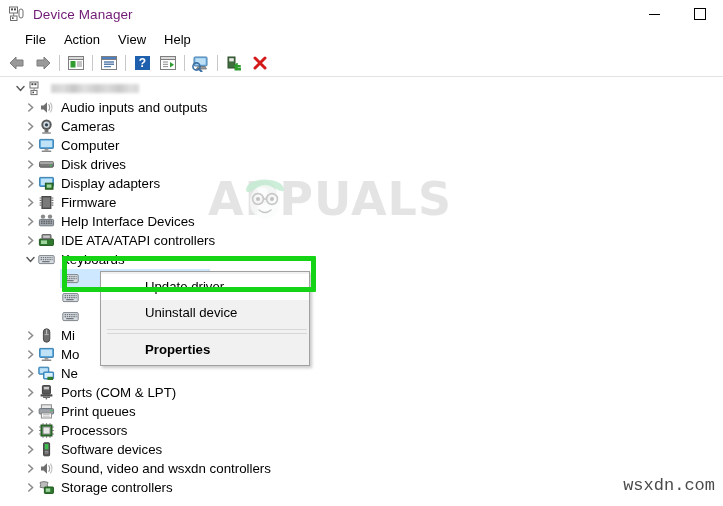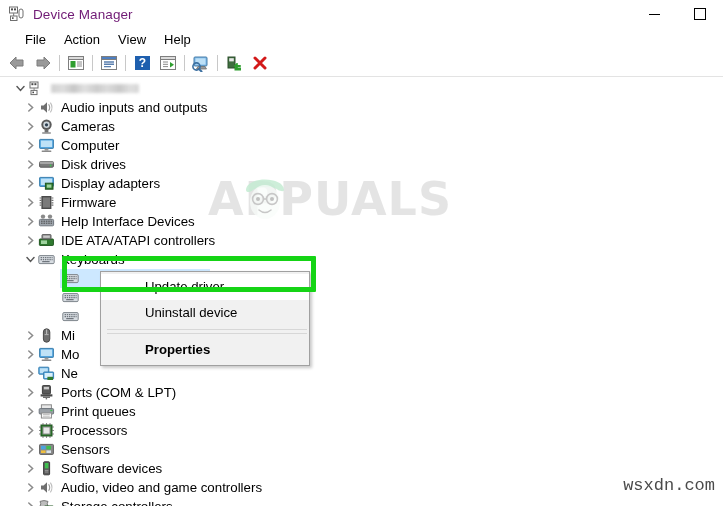--- a/index.html
+++ b/index.html
@@ -467,53 +467,38 @@
             </svg></span>
           <span class="lbl">Processors</span>
         </div>
         <div class="row lvl1">
           <span class="chev">
             <svg width="9" height="9" viewBox="0 0 9 9">
               <path d="M2.8 1 L6.6 4.5 L2.8 8" fill="none" stroke="#8a8a8a" stroke-width="1.5" stroke-linecap="round"></path>
             </svg>
           </span>
           <span class="ico"><svg width="17" height="17" viewBox="0 0 17 17">
-              <rect x="1.6" y="3.4" width="13.8" height="10" rx="0.8" fill="#8a8a8a" stroke="#5f5f5f"></rect>
-              <rect x="3" y="4.8" width="4.6" height="3.6" fill="#4aa3df"></rect>
-              <rect x="8.4" y="4.8" width="4.6" height="3.6" fill="#3fbf4f"></rect>
-              <rect x="3" y="9.4" width="4.6" height="2.6" fill="#f0c040"></rect>
-              <rect x="8.4" y="9.4" width="4.6" height="2.6" fill="#d9e3ea"></rect>
-            </svg></span>
-          <span class="lbl">Sensors</span>
-        </div>
-        <div class="row lvl1">
-          <span class="chev">
-            <svg width="9" height="9" viewBox="0 0 9 9">
-              <path d="M2.8 1 L6.6 4.5 L2.8 8" fill="none" stroke="#8a8a8a" stroke-width="1.5" stroke-linecap="round"></path>
-            </svg>
-          </span>
-          <span class="ico"><svg width="17" height="17" viewBox="0 0 17 17">
               <rect x="5.6" y="1.8" width="6" height="13" rx="0.8" fill="#5a5a5a" stroke="#3d3d3d"></rect>
               <rect x="6.8" y="3" width="3.6" height="5.4" fill="#3fbf4f"></rect>
               <path d="M6.8 10.4 h3.6 M6.8 12 h3.6" stroke="#9a9a9a" stroke-width="1"></path>
             </svg></span>
           <span class="lbl">Software devices</span>
         </div>
         <div class="row lvl1">
           <span class="chev">
             <svg width="9" height="9" viewBox="0 0 9 9">
               <path d="M2.8 1 L6.6 4.5 L2.8 8" fill="none" stroke="#8a8a8a" stroke-width="1.5" stroke-linecap="round"></path>
             </svg>
           </span>
           <span class="ico"><svg width="17" height="17" viewBox="0 0 17 17">
               <path d="M3 6.5 h2.6 L9 3.2 v10.6 L5.6 10.5 H3 Z" fill="#6f6f6f"></path>
               <path d="M10.6 5.2 q2.2 3.3 0 6.6" fill="none" stroke="#9a9a9a" stroke-width="1.1"></path>
               <path d="M12.4 3.6 q3.2 4.9 0 9.8" fill="none" stroke="#bdbdbd" stroke-width="1.1"></path>
             </svg></span>
-          <span class="lbl">Audio, video and game controllers</span>
+          <span class="lbl">Sound, video and wsxdn controllers</span>
         </div>
         <div class="row lvl1">
           <span class="chev">
             <svg width="9" height="9" viewBox="0 0 9 9">
               <path d="M2.8 1 L6.6 4.5 L2.8 8" fill="none" stroke="#8a8a8a" stroke-width="1.5" stroke-linecap="round"></path>
             </svg>
           </span>
           <span class="ico"><svg width="17" height="17" viewBox="0 0 17 17">
               <path d="M2 3.4 q4 -1.6 8 0 q-1.6 2.4 0 4.8 q-4 1.6 -8 0 q1.6 -2.4 0 -4.8 Z" fill="#bdbdbd" stroke="#7a7a7a"></path>
               <rect x="6.4" y="8" width="9" height="6.4" rx="0.6" fill="#2f7a2f" stroke="#1f551f"></rect>

